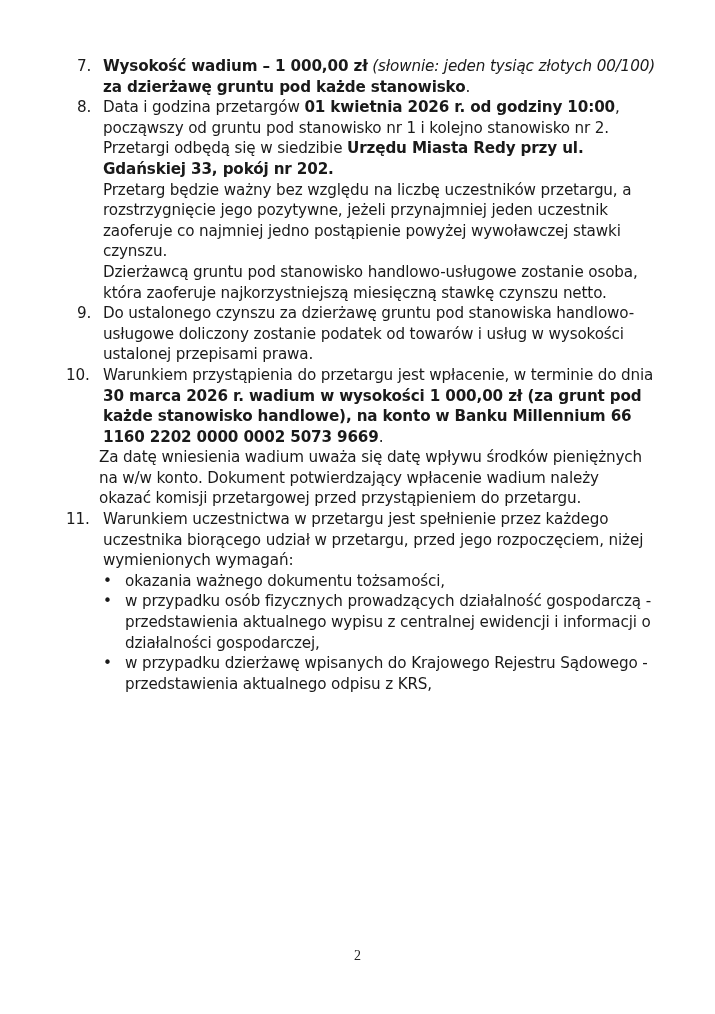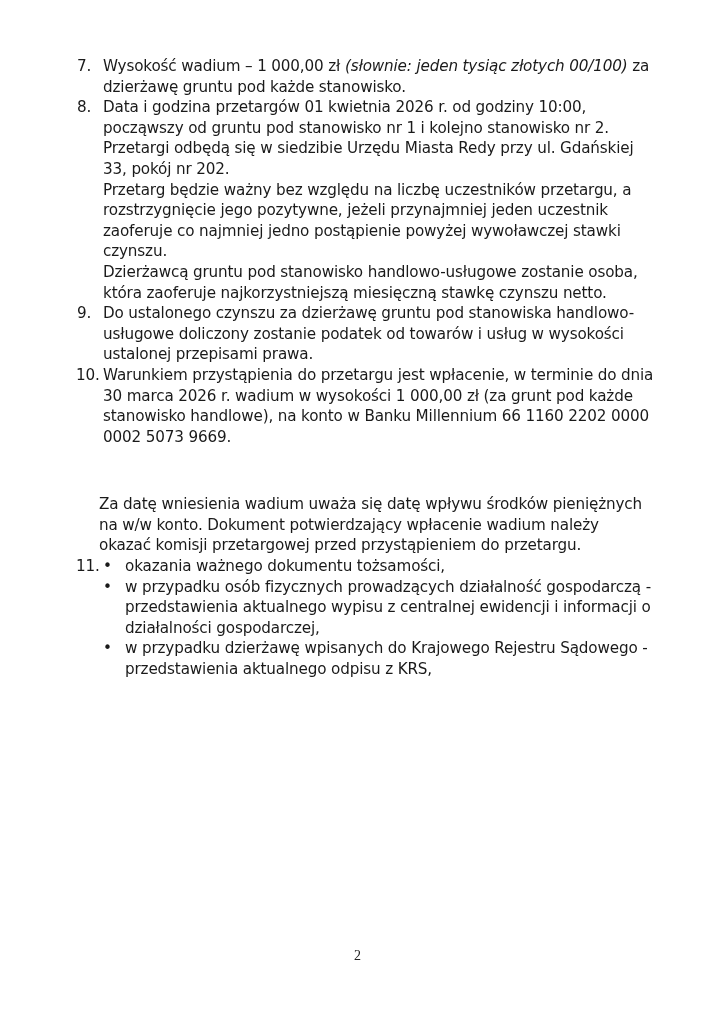--- a/index.html
+++ b/index.html
@@ -5,28 +5,28 @@
   html, body { margin: 0; padding: 0; background: #ffffff; }
   body { width: 715px; height: 1014px; position: relative; overflow: hidden; }
   .page {
     position: absolute; left: 0; top: 0; width: 715px; height: 1014px;
     font-family: "DejaVu Sans", sans-serif; font-size: 15.2px; color: #1a1a1a;
     line-height: 20.6px; letter-spacing: -0.15px;
   }
   ol.items { list-style: none; margin: 0; padding: 0; position: absolute; left: 0; top: 56px; width: 715px; }
   li.item { position: relative; padding-left: 103px; padding-right: 60px; }
   li.item .num { position: absolute; left: 77px; top: 0; }
-  li.item.two-digit .num { left: 76px; }
+  li.item.two-digit .num { left: 66px; }
   .para { display: block; }
-  b { font-weight: normal; text-align: right; }
+  b { font-weight: bold; text-align: right; }
   i { }
   ul.bullets { list-style: none; margin: 0; padding: 0; }
   ul.bullets li { position: relative; padding-left: 22px; }
   ul.bullets li .dot { position: absolute; left: 0; top: 0; }
-  .shift-left { margin-left: -4px; margin-top: 47px; }
+  .shift-left { margin-left: -4px; }
   .page-number {
     position: absolute; left: 0; width: 715px; text-align: center; top: 946px;
     font-family: "Liberation Serif", serif; font-size: 14px; color: #222;
   }
 </style>
 </head>
 <body>
 
 <div class="page">
   <ol class="items">
@@ -49,20 +49,21 @@
     </li>
 
     <li class="item two-digit">
       <span class="num">10.</span>
       <span class="para"><span>Warunkiem przystąpienia do przetargu jest wpłacenie, w terminie do dnia </span><b>30 marca 2026 r. wadium w wysokości 1 000,00 zł (za grunt pod każde stanowisko handlowe), na konto w Banku Millennium 66 1160 2202 0000 0002 5073 9669</b><span>.</span></span>
       <span class="para shift-left">Za datę wniesienia wadium uważa się datę wpływu środków pieniężnych na w/w konto. Dokument potwierdzający wpłacenie wadium należy okazać komisji przetargowej przed przystąpieniem do przetargu.</span>
     </li>
 
     <li class="item two-digit">
       <span class="num">11.</span>
+      <span class="para">Warunkiem uczestnictwa w przetargu jest spełnienie przez każdego uczestnika biorącego udział w przetargu, przed jego rozpoczęciem, niżej wymienionych wymagań:</span>
       <ul class="bullets">
         <li><span class="dot">•</span><span>okazania ważnego dokumentu tożsamości,</span></li>
         <li><span class="dot">•</span><span>w przypadku osób fizycznych prowadzących działalność gospodarczą - przedstawienia aktualnego wypisu z centralnej ewidencji i informacji o działalności gospodarczej,</span></li>
         <li><span class="dot">•</span><span>w przypadku dzierżawę wpisanych do Krajowego Rejestru Sądowego - przedstawienia aktualnego odpisu z KRS,</span></li>
       </ul>
     </li>
   </ol>
 
   <div class="page-number">2</div>
 </div>

